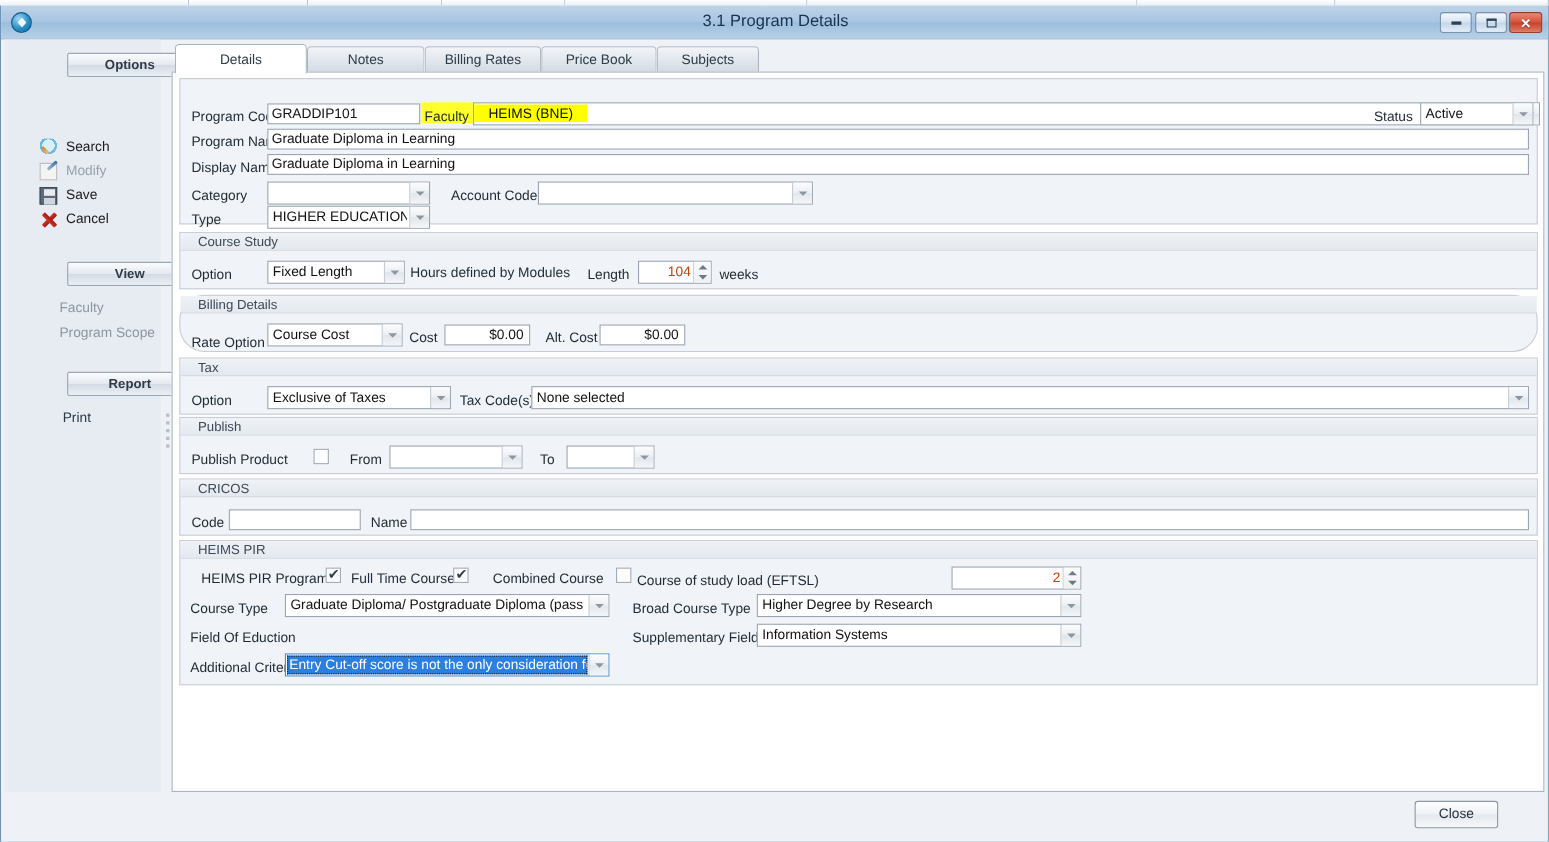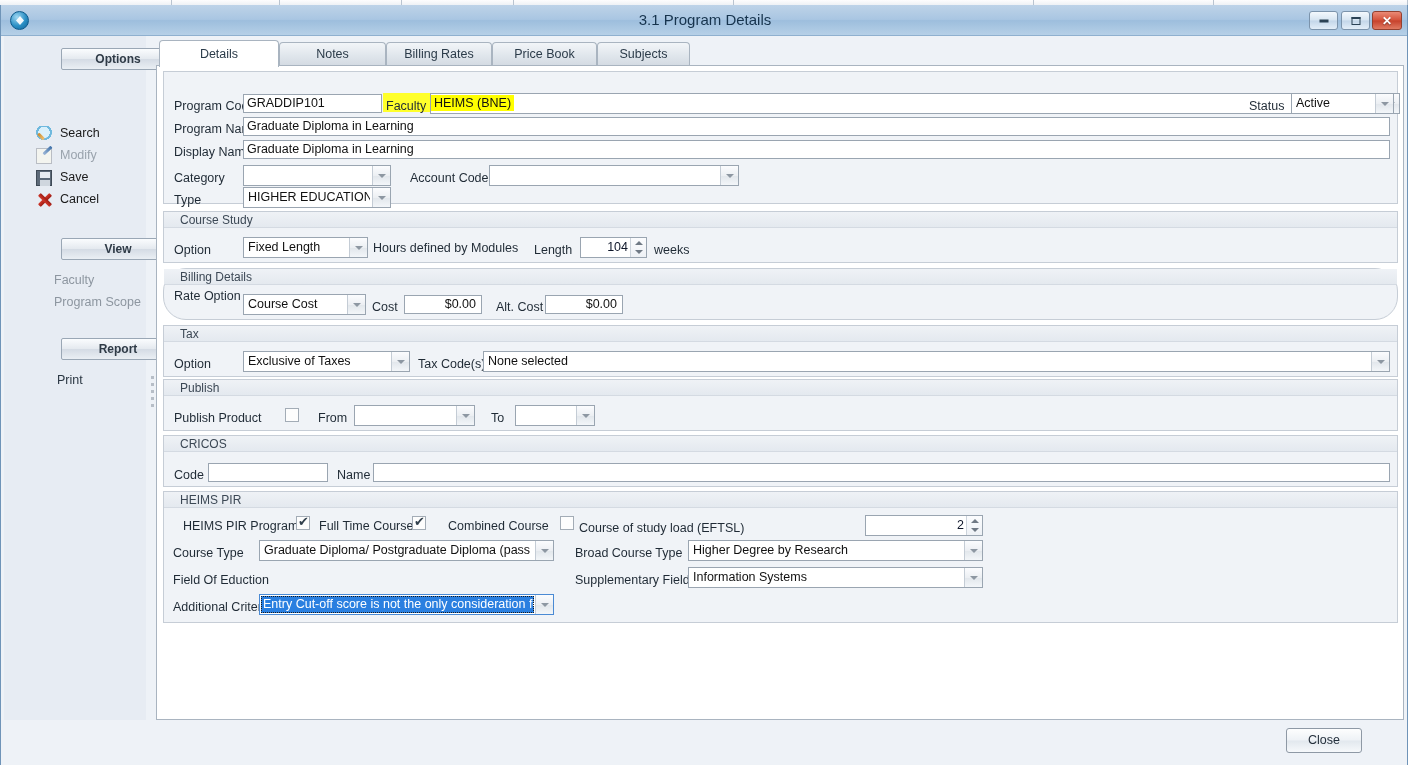--- a/index.html
+++ b/index.html
@@ -226,21 +226,21 @@
   .combo > .arrow::after {
     content:""; position:absolute; left:50%; top:50%;
     margin-left:-4px; margin-top:-2px;
     border-left:4px solid transparent; border-right:4px solid transparent;
     border-top:4px solid #8d97a2;
   }
 
   .spin {
     position: absolute; height: 21px;
     background: #ffffff; border: 1px solid #9aa5b1;
-    font-size: 12.5px; color: #0f172a;
+    font-size: 12.5px; color: #c2410c;
   }
   .spin > .val {
     position: absolute; left: 3px; right: 18px; top: 0; line-height: 19px;
     text-align: right; overflow: hidden; white-space: nowrap;
   }
   .spin > .btns {
     position: absolute; right: 0; top: 0; width: 16px; height: 19px;
     border-left: 1px solid #ccd3db;
     background: linear-gradient(to bottom, #fbfcfe, #eef1f5);
     cursor: pointer;
@@ -384,21 +384,21 @@
 
         <div class="group" style="left:6px;top:5px;width:1235px;height:133px;">
 
           <div class="lbl" style="left:10px;top:26px;">Program Code</div>
           <div class="txtbox" style="left:79px;top:22px;width:139px;">GRADDIP101</div>
 
           <div class="hl-box" style="left:219px;top:21px;width:56px;height:19px;"></div>
           <div class="lbl" style="left:222px;top:26px;z-index:2;">Faculty</div>
           <div class="combo" style="left:266px;top:21px;width:970px;">
             <div class="val" style="left:0;">
-              <span class="hl" style="padding:1px 3px;">HEIMS (BNE)</span>
+              <span class="hl" style="padding:1px 13px;">HEIMS (BNE)</span>
             </div>
             <div class="arrow"></div>
           </div>
 
           <div class="lbl" style="left:1085px;top:26px;">Status</div>
           <div class="combo" style="left:1127px;top:21px;width:103px;">
             <div class="val">Active</div>
             <div class="arrow"></div>
           </div>
 
@@ -441,21 +441,21 @@
             <div class="val">104</div>
             <div class="btns"></div>
           </div>
           <div class="lbl" style="left:490px;top:30px;">weeks</div>
         </div>
 
         <div class="group" style="left:6px;top:202px;width:1235px;height:52px;border-radius:23px;">
           <div class="ghead">
             <span>Billing Details</span>
           </div>
-          <div class="lbl" style="left:10px;top:19px;text-align:center;">Rate Option</div>
+          <div class="lbl" style="left:10px;top:34px;text-align:center;">Rate Option</div>
           <div class="combo" style="left:79px;top:25px;width:123px;">
             <div class="val">Course Cost</div>
             <div class="arrow"></div>
           </div>
           <div class="lbl" style="left:208px;top:30px;">Cost</div>
           <div class="txtbox num" style="left:240px;top:26px;width:78px;">$0.00</div>
           <div class="lbl" style="left:332px;top:30px;">Alt. Cost</div>
           <div class="txtbox num" style="left:381px;top:26px;width:78px;">$0.00</div>
         </div>
 

